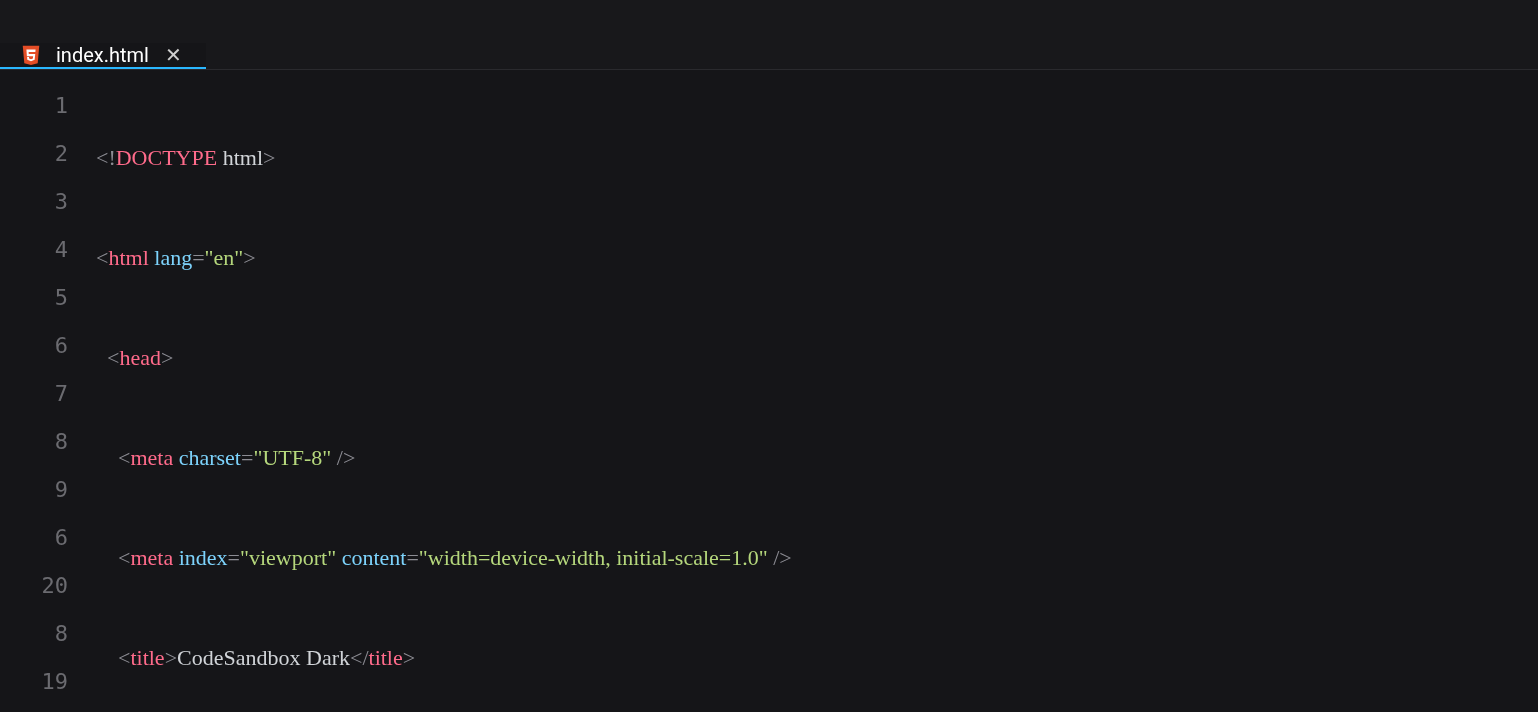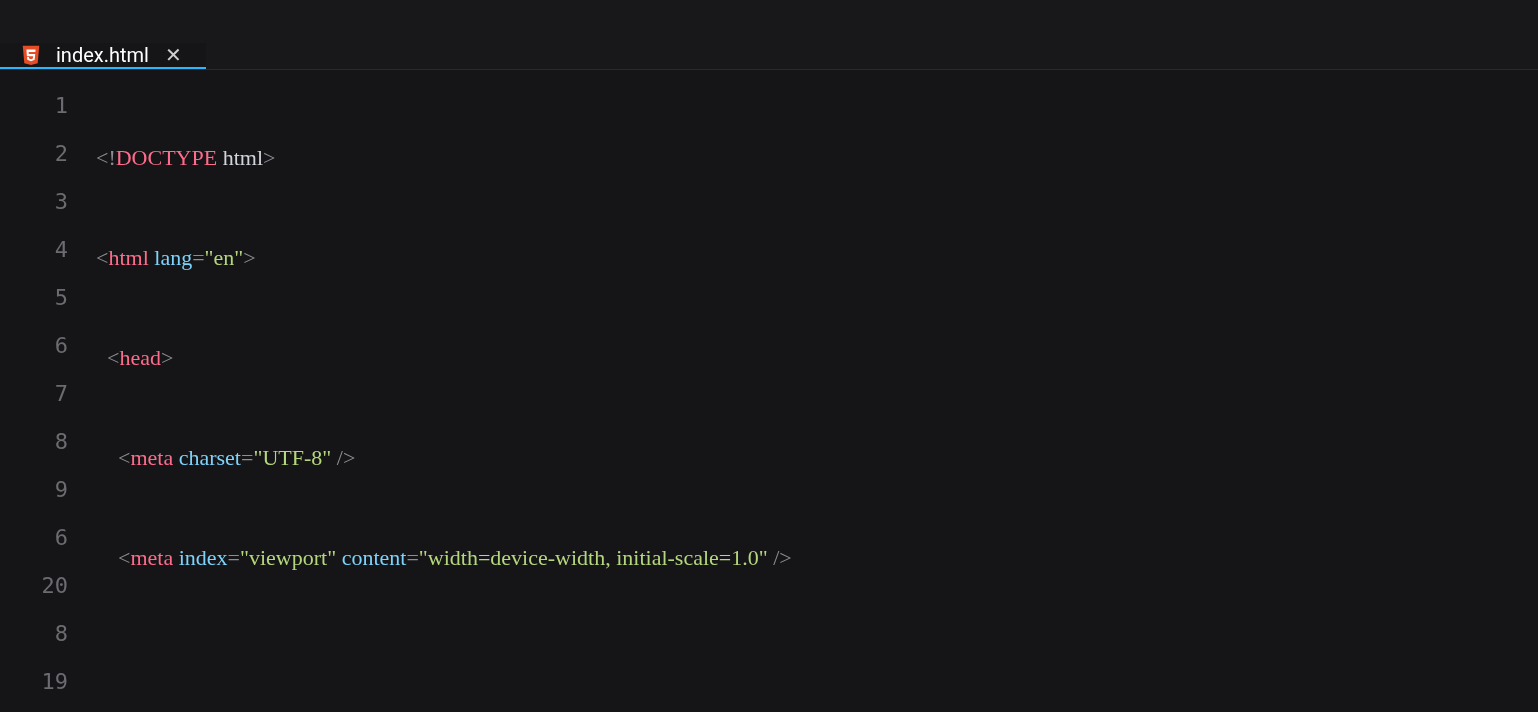--- a/index.html
+++ b/index.html
@@ -107,20 +107,21 @@
     <div class="line">8</div>
     <div class="line">19</div>
   </div>
 
   <div class="code">
     <div class="line"><span class="pun">&lt;!</span><span class="doctype-kw">DOCTYPE</span><span class="doctype-val"> </span><span class="doctype-val">html</span><span class="pun">&gt;</span></div>
     <div class="line"><span class="pun">&lt;</span><span class="tag">html</span> <span class="attr">lang</span><span class="pun">=</span><span class="str">"en"</span><span class="pun">&gt;</span></div>
     <div class="line">  <span class="pun">&lt;</span><span class="tag">head</span><span class="pun">&gt;</span></div>
     <div class="line">    <span class="pun">&lt;</span><span class="tag">meta</span> <span class="attr">charset</span><span class="pun">=</span><span class="str">"UTF-8"</span> <span class="pun">/&gt;</span></div>
     <div class="line">    <span class="pun">&lt;</span><span class="tag">meta</span> <span class="attr">index</span><span class="pun">=</span><span class="str">"viewport"</span> <span class="attr">content</span><span class="pun">=</span><span class="str">"width=device-width, initial-scale=1.0"</span> <span class="pun">/&gt;</span></div>
+    <div class="line">    <span class="pun">&lt;</span><span class="tag">title</span><span class="pun">&gt;</span><span class="txt">CodeSandbox Dark</span><span class="pun">&lt;/</span><span class="tag">title</span><span class="pun">&gt;</span></div>
     
     
     
     
     
     
     
   </div>
 </div>
 

